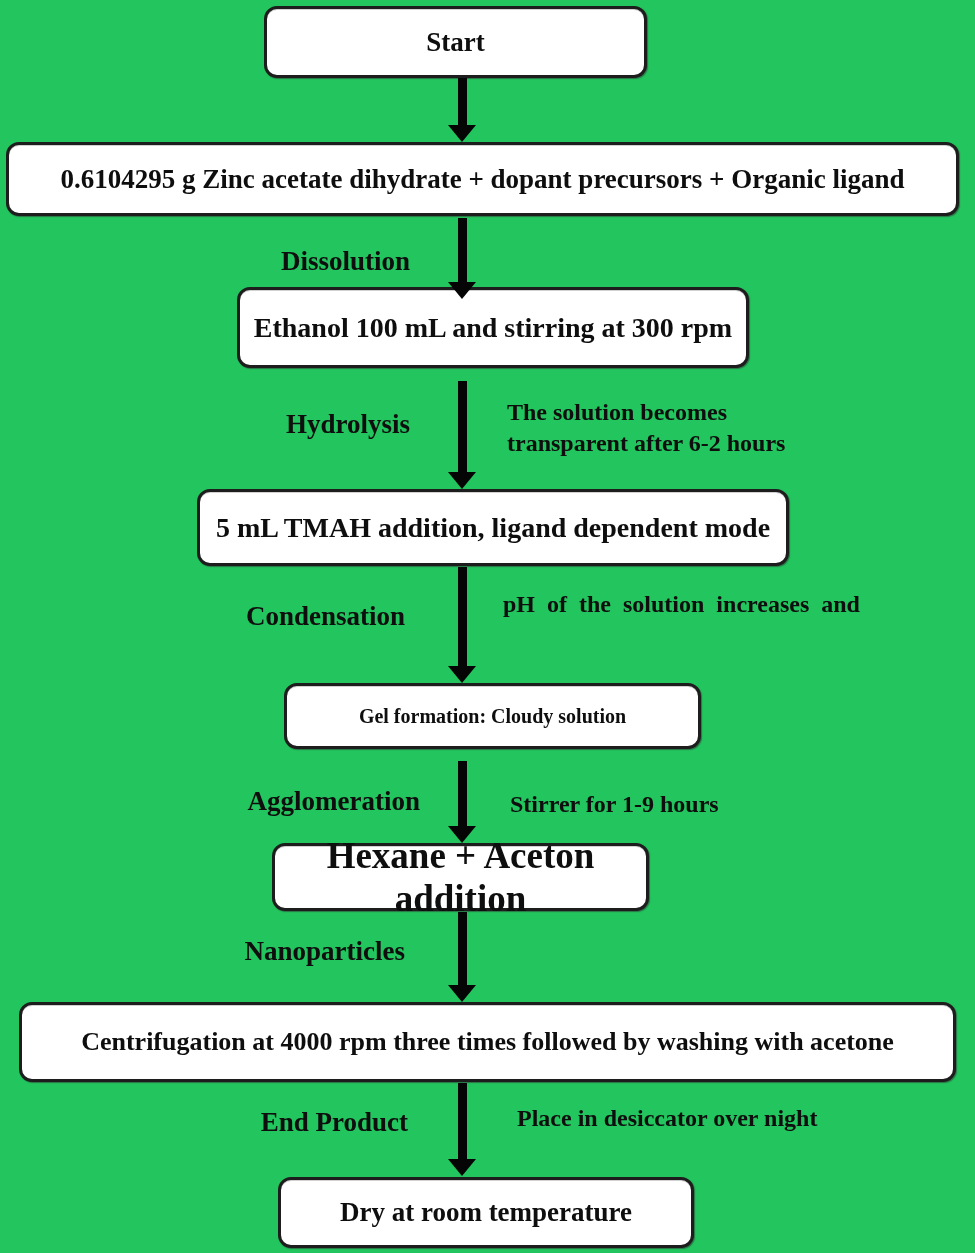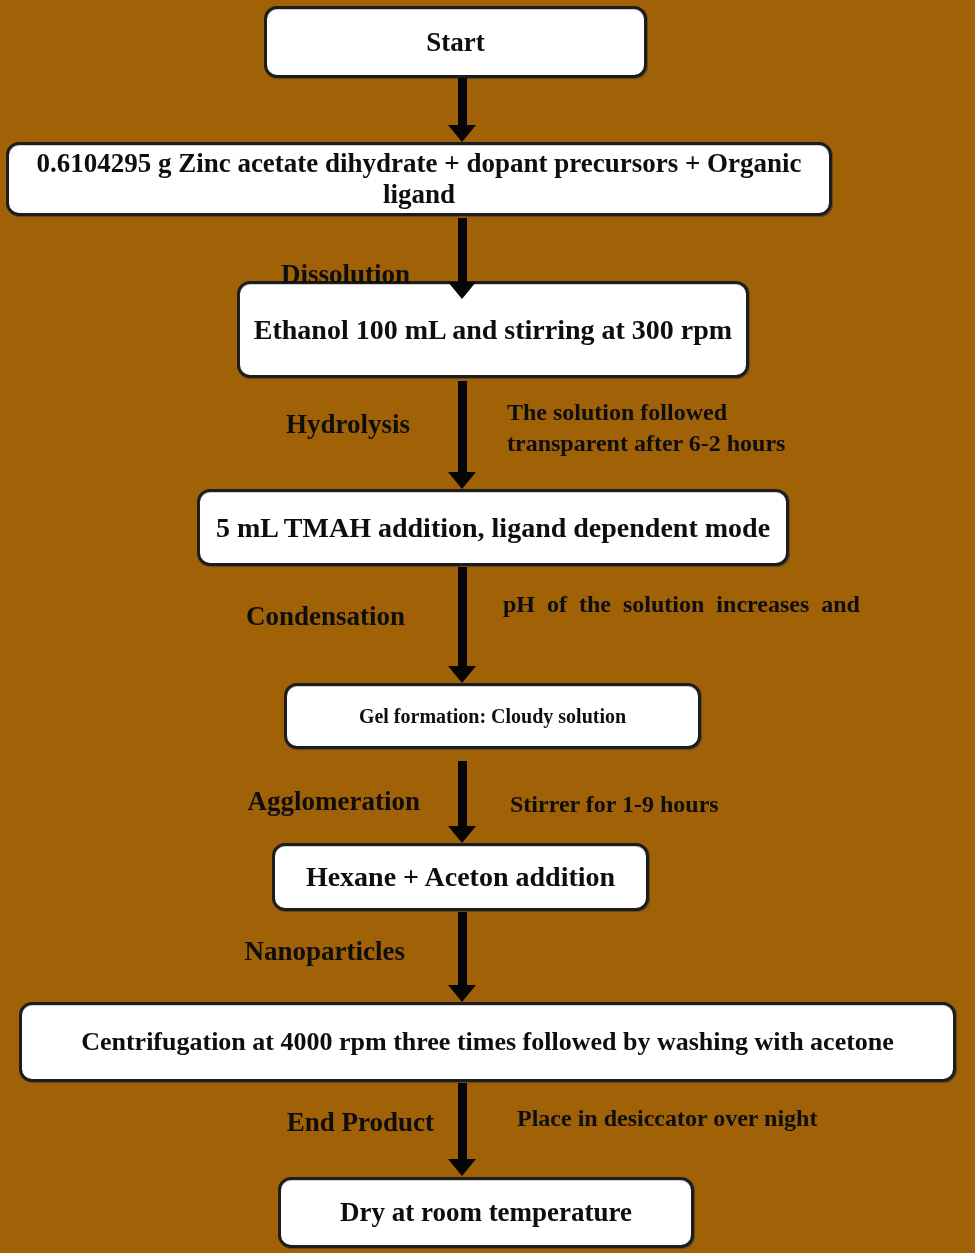--- a/index.html
+++ b/index.html
@@ -1,58 +1,58 @@
 <!DOCTYPE html>
 <html><head>
 <meta charset="utf-8">
 <style>
   html,body{margin:0;padding:0;background:#ffffff;}
   #canvas{
-    position:relative;width:975px;height:1253px;background:#a16207;overflow:hidden;
+    position:relative;width:975px;height:1253px;background:#22c55e;overflow:hidden;
     font-family:"Liberation Serif","DejaVu Serif",serif;font-weight:bold;color:#0e0e0e;
   }
   .node{
     position:absolute;background:#ffffff;border:3px solid #1d1d1d;border-radius:13px;
     display:flex;align-items:center;justify-content:center;text-align:center;
     box-shadow:1px 1px 1px rgba(50,50,50,.55), inset 0 1px 0 rgba(0,0,0,.18);
     padding:0 8px;box-sizing:border-box;letter-spacing:0px;
   }
   .arrow{position:absolute;width:28px;display:flex;flex-direction:column;align-items:center;}
   .arrow .shaft{width:9px;flex:1;background:#050505;}
   .arrow .head{width:0;height:0;border-left:14px solid transparent;border-right:14px solid transparent;border-top:17px solid #050505;}
   .edge-label{position:absolute;font-size:27px;white-space:nowrap;text-align:right;}
   .edge-note{position:absolute;font-size:24px;line-height:31px;white-space:nowrap;}
   .edge-note .wide{word-spacing:6px;}
 
   
   #n-start{left:264px;top:6px;width:383px;height:72px;font-size:27px;}
-  #n-precursors{left:6px;top:142px;width:826px;height:74px;font-size:27px;}
-  #n-ethanol{left:237px;top:281px;width:512px;height:97px;font-size:28px;}
+  #n-precursors{left:6px;top:142px;width:953px;height:74px;font-size:27px;}
+  #n-ethanol{left:237px;top:287px;width:512px;height:81px;font-size:28px;}
   #n-tmah{left:197px;top:489px;width:592px;height:77px;font-size:28px;}
   #n-gel{left:284px;top:683px;width:417px;height:66px;font-size:20px;}
-  #n-hexane{left:272px;top:843px;width:377px;height:68px;font-size:28px;}
+  #n-hexane{left:272px;top:843px;width:377px;height:68px;font-size:37px;}
   #n-centrifugation{left:19px;top:1002px;width:937px;height:80px;font-size:26px;}
   #n-dry{left:278px;top:1177px;width:416px;height:71px;font-size:27px;}
 
   
   #a1{left:448px;top:78px;height:64px;}
   #a2{left:448px;top:218px;height:81px;}
   #a3{left:448px;top:381px;height:108px;}
   #a4{left:448px;top:567px;height:116px;}
   #a5{left:448px;top:761px;height:82px;}
   #a6{left:448px;top:912px;height:90px;}
   #a7{left:448px;top:1083px;height:93px;}
 
   
-  #l-dissolution{right:565px;top:259px;}
+  #l-dissolution{right:565px;top:246px;}
   #l-hydrolysis{right:565px;top:409px;}
   #l-condensation{right:570px;top:601px;}
   #l-agglomeration{right:555px;top:786px;}
   #l-nanoparticles{right:570px;top:936px;}
-  #l-endproduct{right:541px;top:1107px;}
+  #l-endproduct{right:567px;top:1107px;}
 
   
   #t-hydrolysis{left:507px;top:397px;}
   #t-condensation{left:503px;top:589px;}
   #t-agglomeration{left:510px;top:789px;}
   #t-endproduct{left:517px;top:1103px;}
 </style>
 </head>
 <body>
 
@@ -97,21 +97,21 @@
   </div>
 
   <div class="edge-label" id="l-dissolution">Dissolution</div>
   <div class="edge-label" id="l-hydrolysis">Hydrolysis</div>
   <div class="edge-label" id="l-agglomeration">Agglomeration</div>
   <div class="edge-label" id="l-condensation">Condensation</div>
   <div class="edge-label" id="l-nanoparticles">Nanoparticles</div>
   <div class="edge-label" id="l-endproduct">End Product</div>
 
   <div class="edge-note" id="t-hydrolysis">
-    <div>The solution followed</div>
+    <div>The solution becomes</div>
     <div>transparent after 6-2 hours</div>
   </div>
   <div class="edge-note" id="t-condensation">
     <div class="wide">pH of the solution increases and</div>
   </div>
   <div class="edge-note" id="t-agglomeration">
     <div>Stirrer for 1-9 hours</div>
   </div>
   <div class="edge-note" id="t-endproduct">
     <div>Place in desiccator over night</div>

